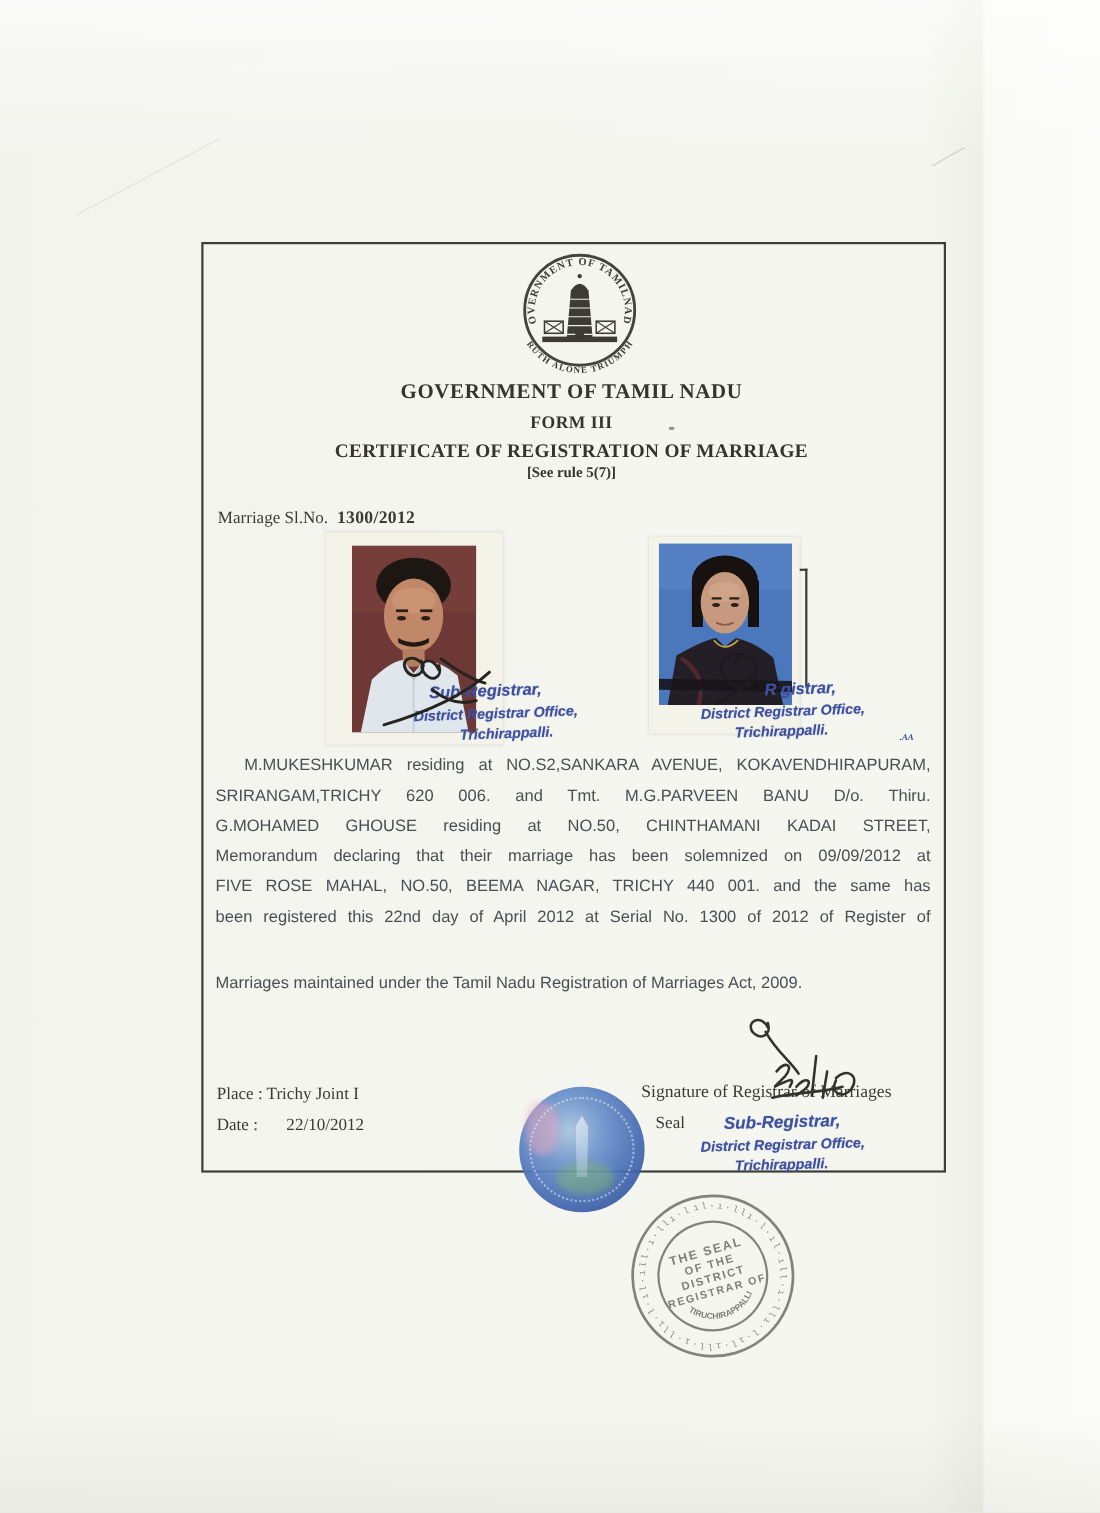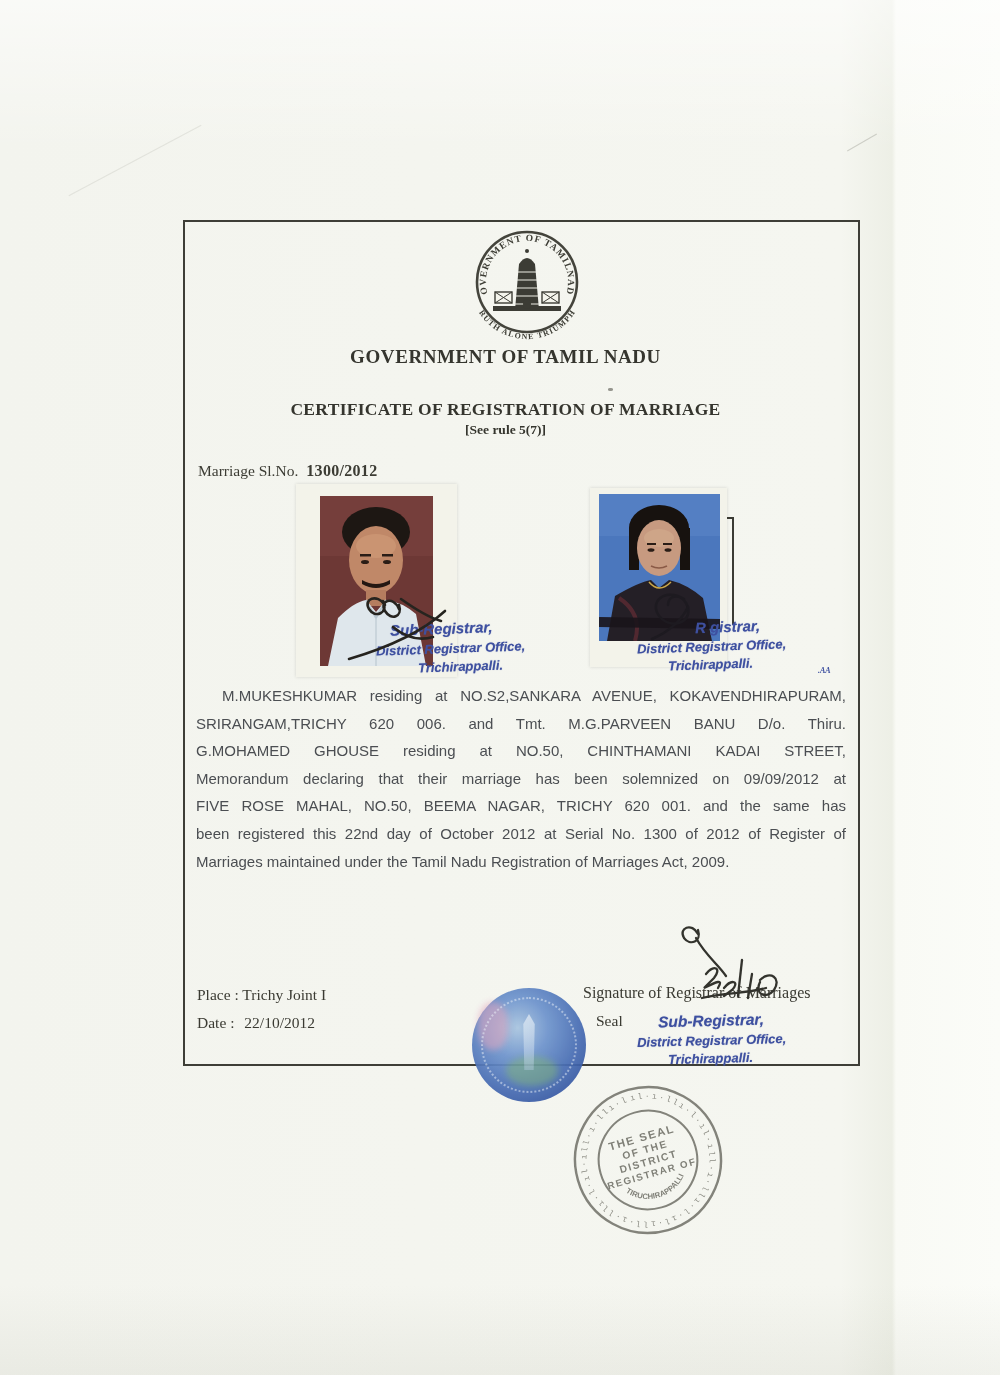--- a/index.html
+++ b/index.html
@@ -9,21 +9,21 @@
     font-family:"Liberation Serif","DejaVu Serif",serif;color:#3a3a32;
   }
   .abs{position:absolute;}
   .top-light{left:0;top:0;width:100%;height:150px;background:linear-gradient(180deg,rgba(255,255,255,.55),rgba(255,255,255,0));}
   .bottom-shade{left:0;bottom:0;width:100%;height:90px;background:linear-gradient(0deg,rgba(190,192,178,.18),rgba(190,192,178,0));}
   .crease1{left:60px;top:160px;width:150px;height:1px;background:rgba(120,120,108,.14);transform:rotate(-28deg);}
   .crease2{left:845px;top:142px;width:34px;height:1px;background:rgba(120,120,108,.3);transform:rotate(-30deg);}
 
   .cert-border{left:183px;top:220px;width:673px;height:842px;border:2px solid #3e3e37;}
 
-  .center-line{left:169px;width:673px;text-align:center;font-weight:bold;color:#35352e;font-family:Liberation Serif, serif;}
+  .center-line{left:183px;width:673px;text-align:center;font-weight:bold;color:#35352e;font-family:Liberation Serif, serif;}
   .h-gov {top:346px;font-size:19px;letter-spacing:.6px;}
   .h-form{top:376px;font-size:16px;letter-spacing:.4px;}
   .h-cert{top:399px;font-size:17.5px;letter-spacing:.3px;}
   .h-rule{top:422px;font-size:13.5px;}
 
   .serial{left:198px;top:462px;font-size:15.5px;color:#3c3c34;}
   .serial b{font-size:16px;margin-left:8px;letter-spacing:.3px;}
 
   .photo-card{background:#f3f3ea;box-shadow:0 0 3px rgba(60,60,50,.18);}
   .card-groom{left:296px;top:484px;width:161px;height:193px;z-index:2;}
@@ -45,25 +45,25 @@
   .stamp2-3{left:668px;top:657px;transform:rotate(-2deg);}
   .stamp3-1{left:658px;top:1012px;transform:rotate(-1.5deg);font-size:15.5px;}
   .stamp3-2{left:637px;top:1033px;transform:rotate(-1.5deg);}
   .stamp3-3{left:668px;top:1051px;transform:rotate(-1.5deg);}
   .ink-mark{left:818px;top:666px;font-size:8px;color:#3e50a0;font-weight:bold;font-style:italic;z-index:5;text-align:right;}
 
   .body-par{left:196px;top:682px;width:650px;font-family:"Liberation Sans","DejaVu Sans",sans-serif;
             font-size:15px;color:#4b4e52;z-index:3;}
   .body-line{height:27.6px;line-height:27.6px;text-align:justify;text-align-last:justify;}
   .body-line:first-child{text-indent:26px;}
-  .body-line:last-child{text-align-last:left;}
+  .body-line:last-child{text-align-last:left;margin-top:32px;}
 
   .f-place{left:197px;top:986px;font-size:15.5px;}
   .f-date{left:197px;top:1014px;font-size:15.5px;}
-  .f-date span.val{margin-left:6px;}
+  .f-date span.val{margin-left:22px;}
   .f-sig{left:583px;top:984px;font-size:16px;z-index:4;}
   .f-seal{left:596px;top:1012px;font-size:15.5px;}
 
   .blue-seal{left:472px;top:988px;width:114px;height:114px;border-radius:50%;z-index:6;opacity:.93;
     background:radial-gradient(circle at 40% 35%, #a9c5e0 0%, #6e94cd 30%, #4a6fb5 60%, #33539f 85%, #2c4a94 100%);
     filter:blur(.4px);}
   .blue-seal-ring{position:absolute;left:9px;top:9px;right:9px;bottom:9px;border-radius:50%;
     border:2px dotted rgba(235,242,250,.5);}
   .blue-seal-pink{position:absolute;left:6px;top:14px;width:30px;height:48px;border-radius:45%;
     background:rgba(225,160,185,.55);filter:blur(3px);}
@@ -117,20 +117,21 @@
     </g>
     <rect x="38" y="80" width="68" height="5" fill="#3c3c35"></rect>
     <ellipse cx="72" cy="78" rx="4" ry="5" fill="#3c3c35"></ellipse>
     <path id="arcBot" d="M22.6 84.5 A57 57 0 0 0 121.4 84.5" fill="none"></path>
     <text font-family="Liberation Serif, DejaVu Serif, serif" font-size="8" font-weight="bold" fill="#3c3c34" letter-spacing="1.2">
       <textPath href="#arcBot" startOffset="50%" text-anchor="middle">TRUTH ALONE TRIUMPHS</textPath>
     </text>
   </svg>
 
   <div class="abs center-line h-gov">GOVERNMENT OF TAMIL NADU</div>
+  <div class="abs center-line h-form">FORM III</div>
   <div class="abs center-line h-cert">CERTIFICATE OF REGISTRATION OF MARRIAGE</div>
   <div class="abs center-line h-rule">[See rule 5(7)]</div>
   <div class="abs speck" style="left:608px;top:388px;"></div>
 
   <div class="abs serial">
     <span>Marriage Sl.No.</span><b>1300/2012</b>
   </div>
 
   <div class="abs bracket bracket-g"></div>
   <div class="abs bracket bracket-b"></div>
@@ -199,22 +200,22 @@
       <path d="M44 14 C24 2 8 18 20 32 C32 46 56 36 46 18 C40 8 28 10 28 20"></path>
       <path d="M48 22 C40 38 26 48 12 54"></path>
     </g>
   </svg>
 
   <div class="abs body-par">
       <div class="body-line">M.MUKESHKUMAR residing at NO.S2,SANKARA AVENUE, KOKAVENDHIRAPURAM,</div>
       <div class="body-line">SRIRANGAM,TRICHY 620 006. and Tmt. M.G.PARVEEN BANU D/o. Thiru.</div>
       <div class="body-line">G.MOHAMED GHOUSE residing at NO.50, CHINTHAMANI KADAI STREET,</div>
       <div class="body-line">Memorandum declaring that their marriage has been solemnized on 09/09/2012 at</div>
-      <div class="body-line">FIVE ROSE MAHAL, NO.50, BEEMA NAGAR, TRICHY 620 001. and the same has</div>
-      <div class="body-line">been registered this 22nd day of October 2012 at Serial No. 1300 of 2012 of Register of</div>
+      <div class="body-line">FIVE ROSE MAHAL, NO.50, BEEMA NAGAR, TRICHY 440 001. and the same has</div>
+      <div class="body-line">been registered this 22nd day of April 2012 at Serial No. 1300 of 2012 of Register of</div>
       <div class="body-line">Marriages maintained under the Tamil Nadu Registration of Marriages Act, 2009.</div>
     </div>
 
   <div class="abs f-place">
     <span>Place :</span>
     <span>Trichy Joint I</span>
   </div>
   <div class="abs f-date">
     <span>Date :</span>
     <span class="val">22/10/2012</span>

